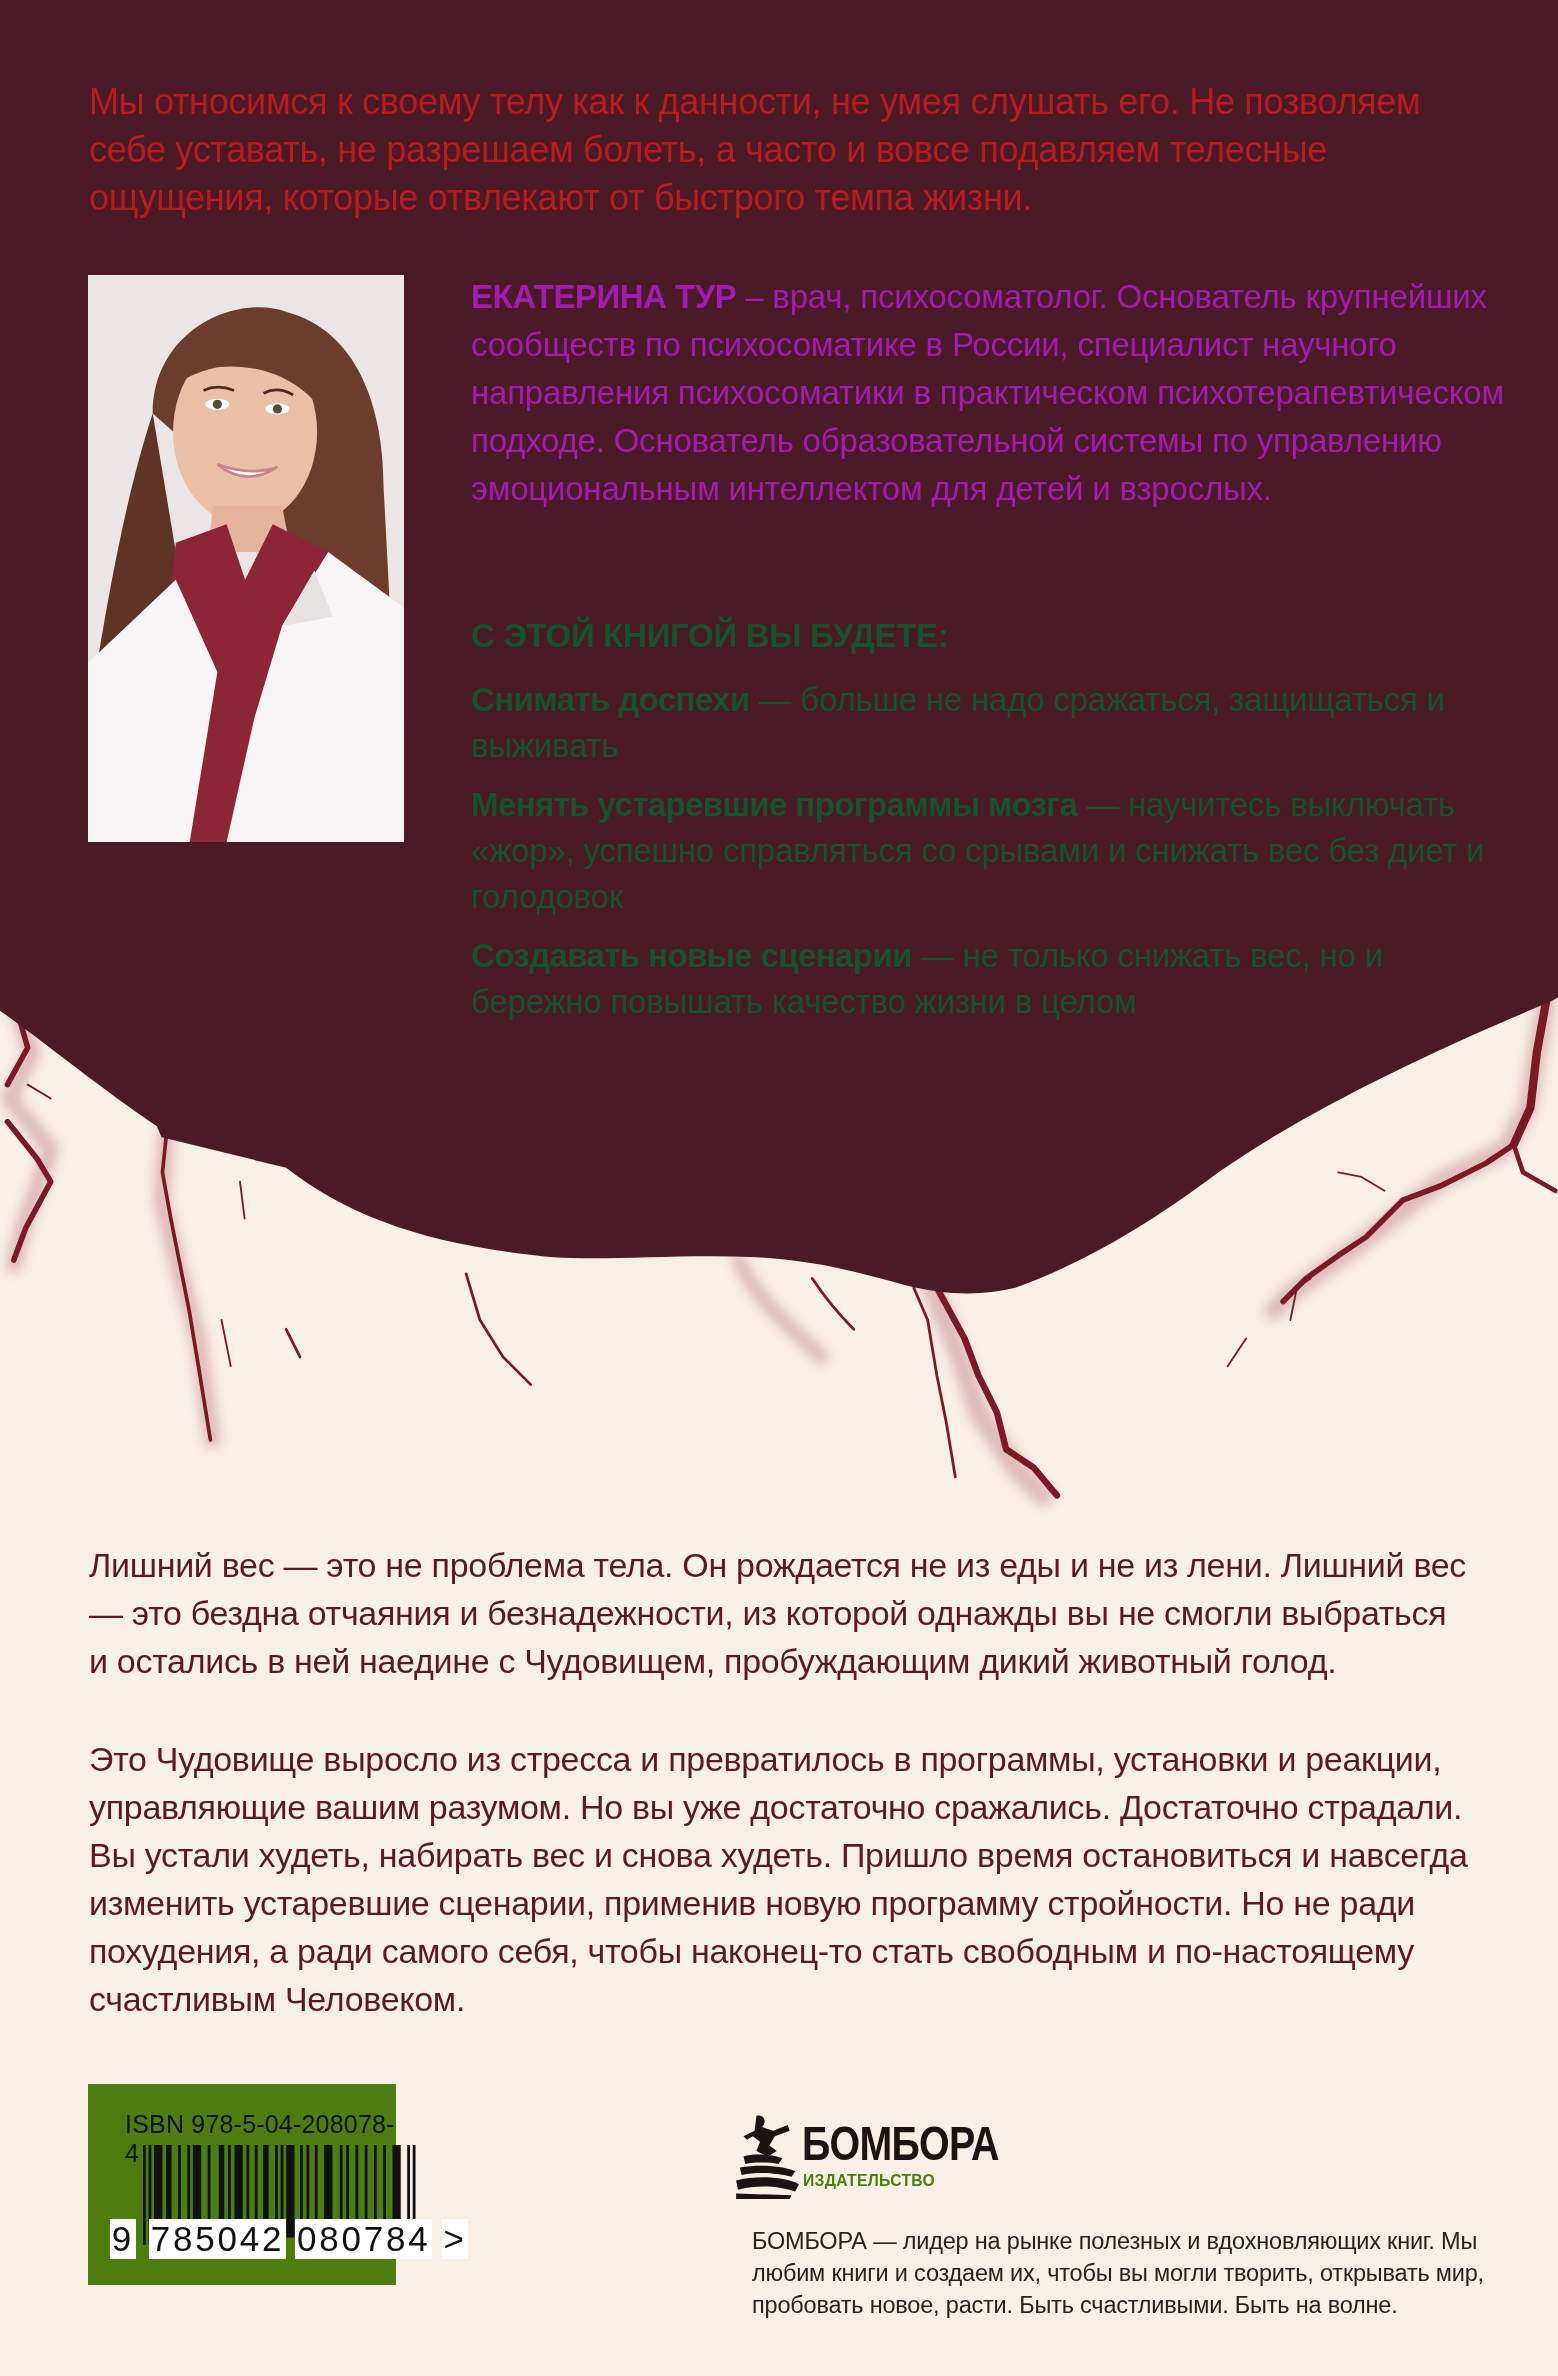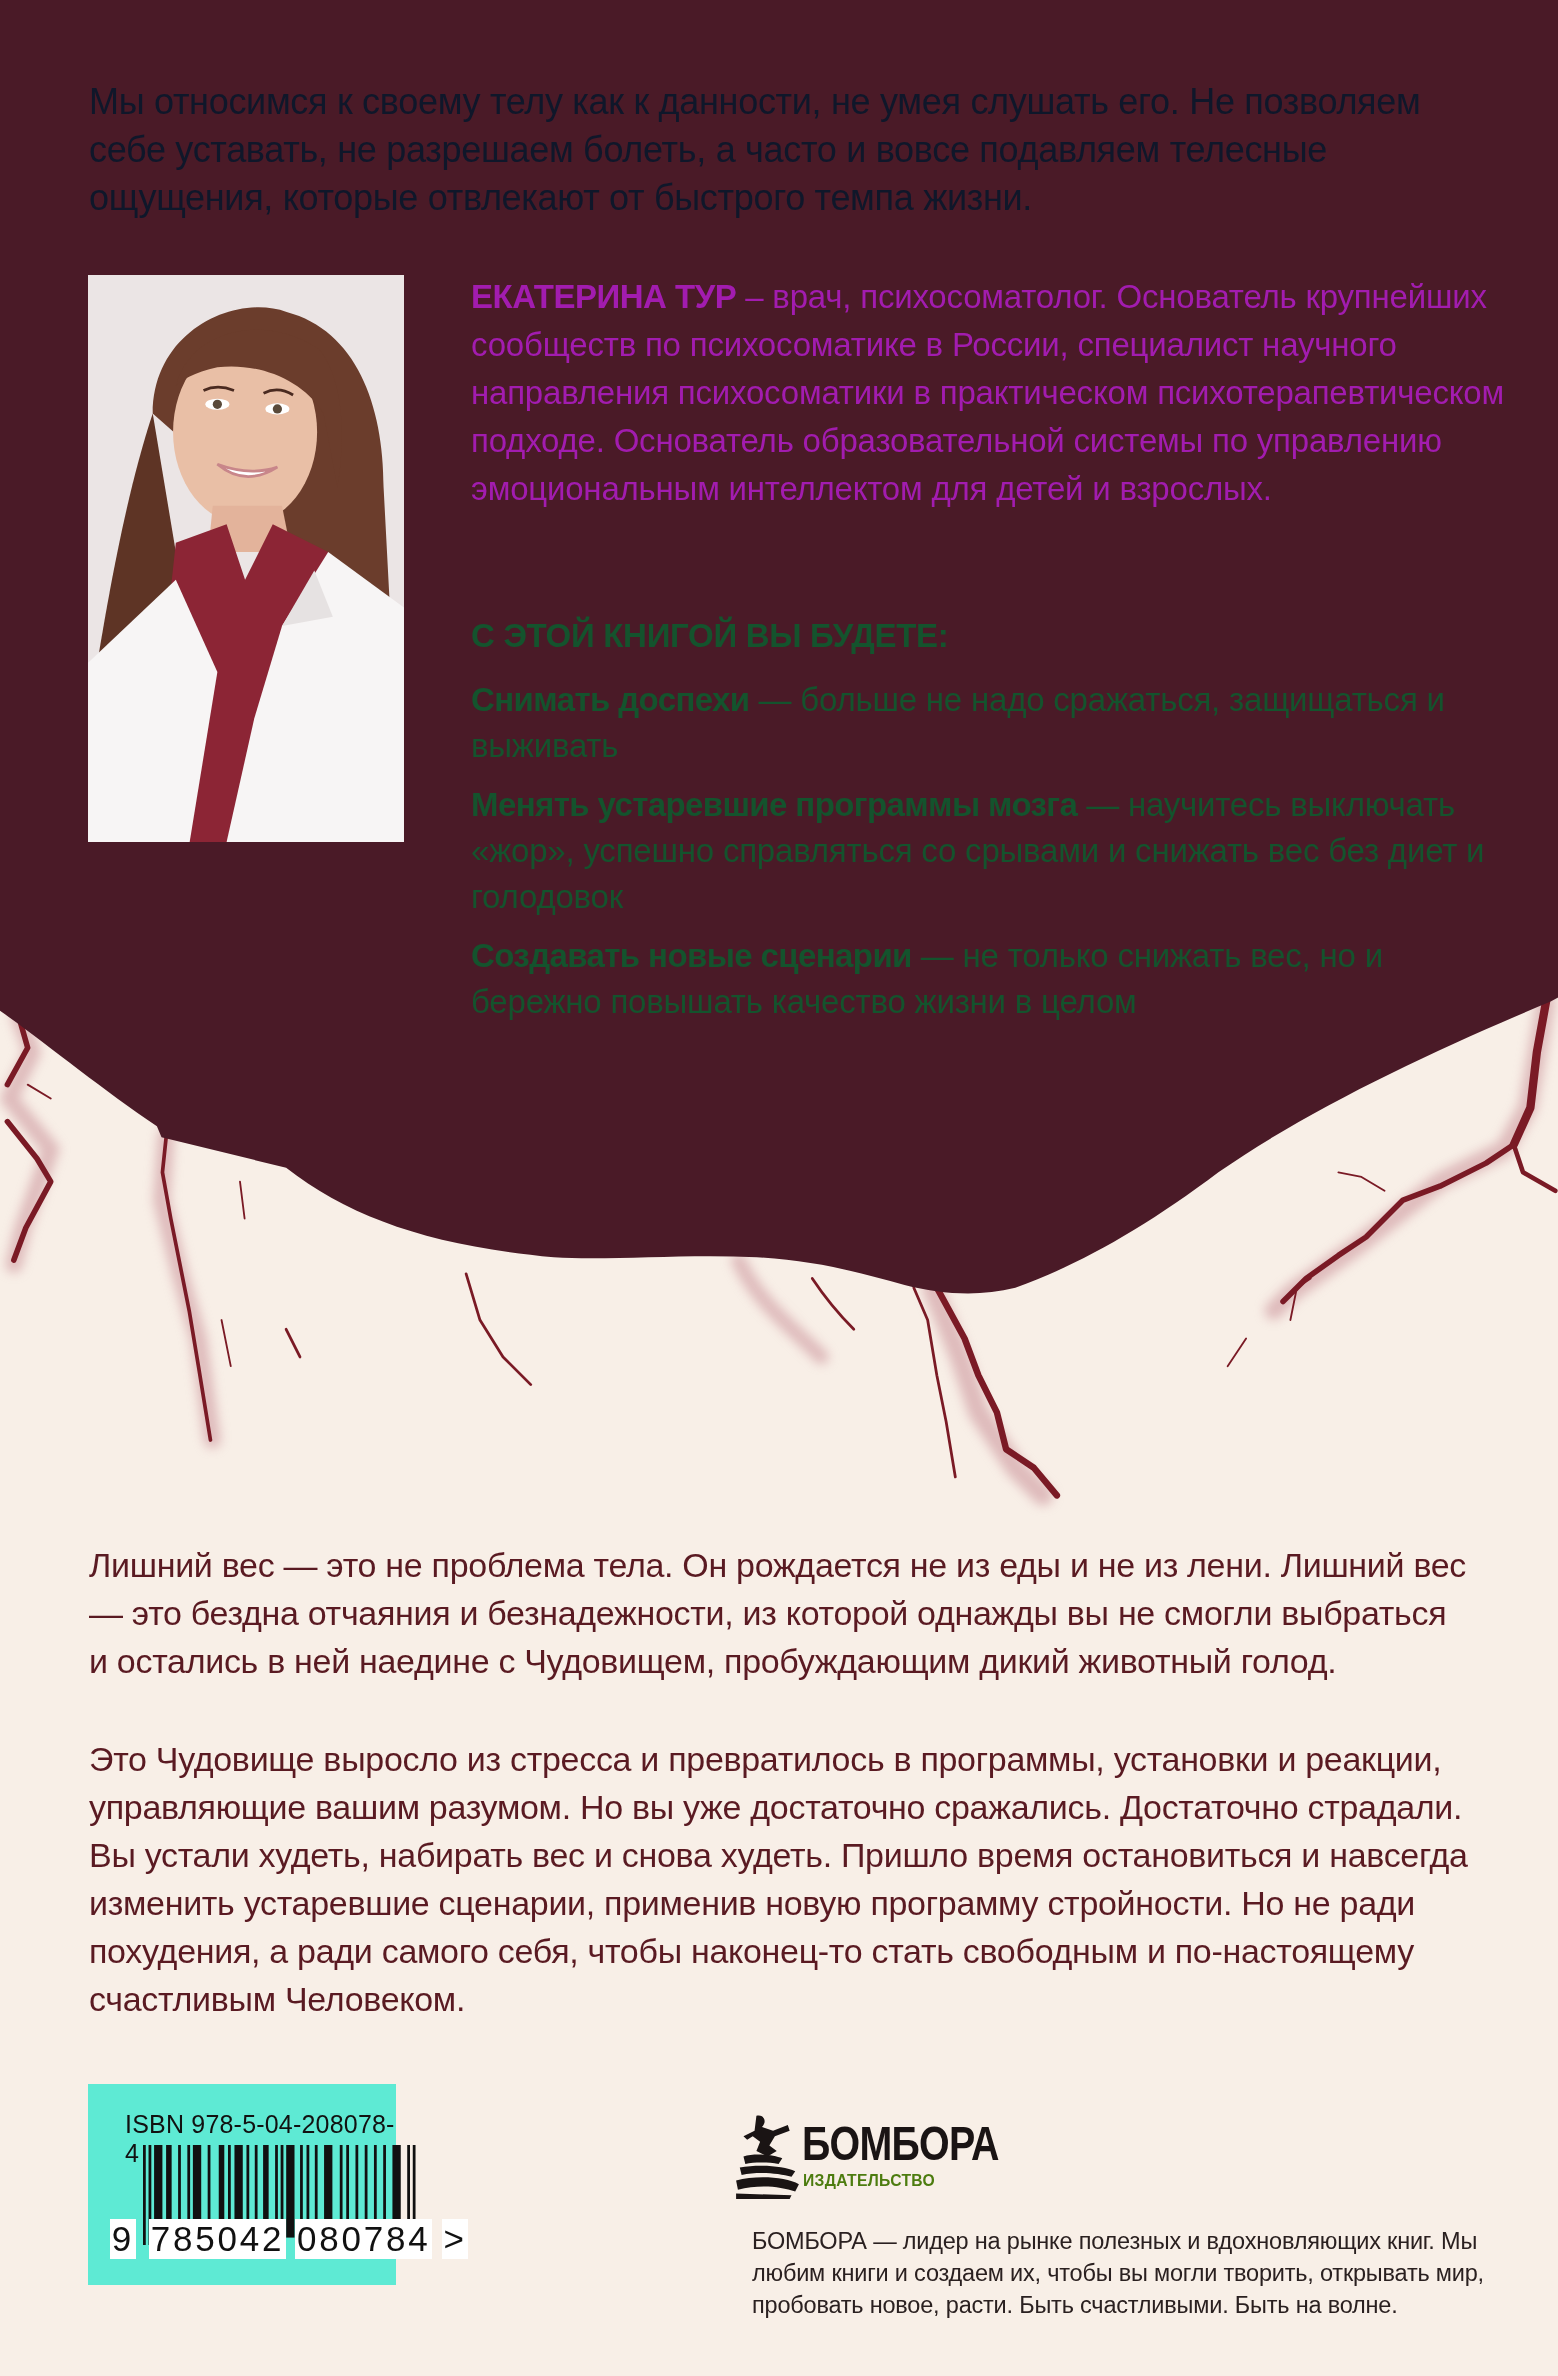--- a/index.html
+++ b/index.html
@@ -6,21 +6,21 @@
   body {
     width:1559px; height:2377px; position:relative; overflow:hidden;
     background:#f8efe7;
     font-family:"Liberation Sans", "DejaVu Sans", sans-serif;
   }
   .bg-svg { position:absolute; left:0; top:0; width:1559px; height:2377px; z-index:0; }
   .layer { position:absolute; z-index:1; }
 
   .intro {
     left:89px; top:78px; width:1384px;
-    color:#0f172a; font-size:36px; line-height:48px;
+    color:#b91c1c; font-size:36px; line-height:48px;
     letter-spacing:-0.3px;
   }
 
   .photo {
     left:88px; top:275px; width:316px; height:567px;
     overflow:hidden; background:#ece6e5;
   }
   .photo svg { width:100%; height:100%; display:block; }
 
   .bio {
@@ -35,21 +35,21 @@
   .benefit .b-title { font-weight:bold; letter-spacing:-0.6px; }
 
   .para {
     left:89px; width:1384px; color:#5a1a22;
     font-size:34px; line-height:48px; letter-spacing:-0.3px;
   }
   .para1 { top:1541px; }
   .para2 { top:1735px; }
 
   .barcode-box {
-    left:88px; top:2084px; width:308px; height:201px; background:#5eead4;
+    left:88px; top:2084px; width:308px; height:201px; background:#4d7c0f;
   }
   .isbn-text {
     position:absolute; left:37px; top:26px; font-size:25px; color:#111;
     font-family:"Liberation Sans", sans-serif; letter-spacing:0.2px;
   }
   .bars { position:absolute; left:55px; top:61px; width:279px; height:100px; }
   .ean-digits {
     position:absolute; left:22px; top:135px; font-size:35px; color:#111;
     font-family:"Liberation Sans", sans-serif; letter-spacing:2.8px;
     display:flex; align-items:baseline;

